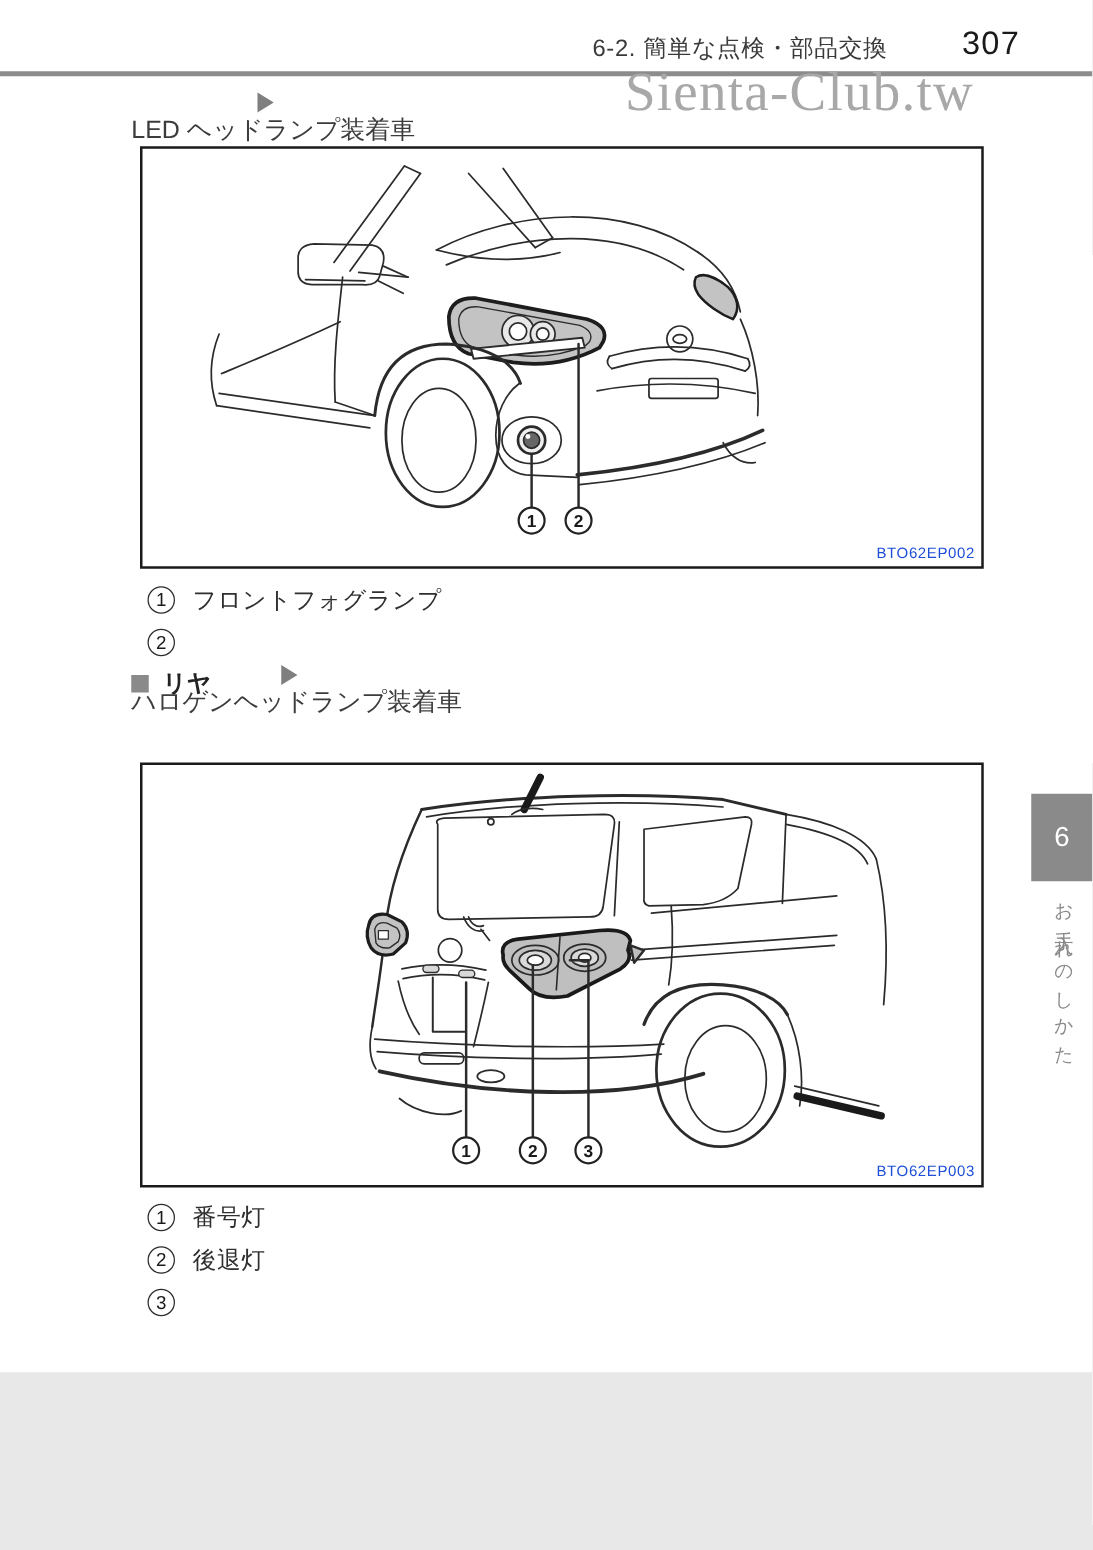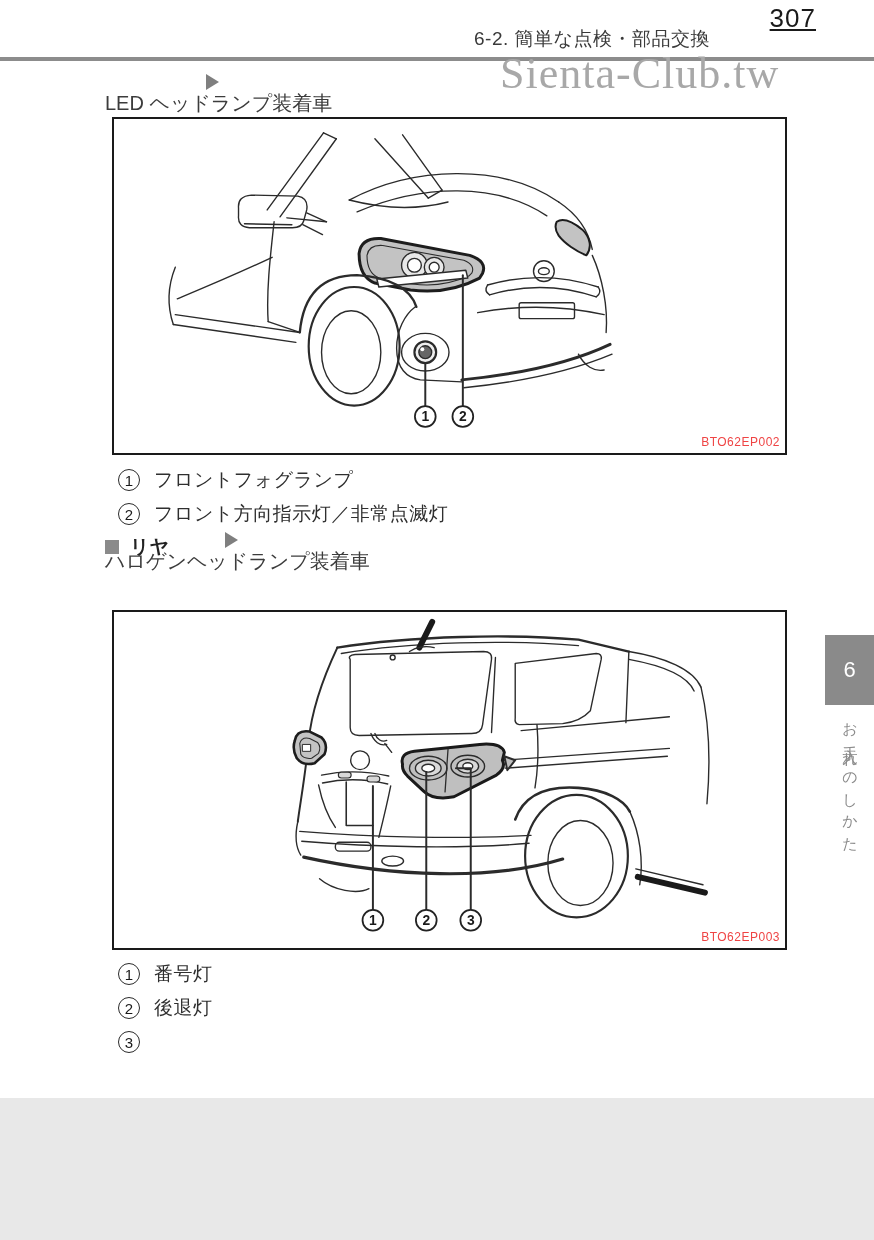--- a/index.html
+++ b/index.html
@@ -3,41 +3,41 @@
 <meta charset="utf-8">
 <style>
   html,body{margin:0;padding:0;background:#e8e8e8;}
   #page{
     position:relative;width:874px;height:1098px;margin:0 auto;
     background:#ffffff;overflow:hidden;
     font-family:"Liberation Sans",sans-serif;color:#2b2b2b;
   }
   
   .hdr-section{position:absolute;top:26px;right:164px;font-size:19px;color:#3a3a3a;letter-spacing:.5px;}
-  .hdr-page{position:absolute;top:3px;right:58px;font-size:26px;color:#1a1a1a;letter-spacing:1px;text-decoration:underline;}
+  .hdr-page{position:absolute;top:19px;right:58px;font-size:26px;color:#1a1a1a;letter-spacing:1px;}
   .hdr-rule{position:absolute;top:57px;left:0;width:874px;height:4px;background:#8c8c8c;}
   .watermark{
     position:absolute;top:48px;left:500px;font-family:"Liberation Serif",serif;
     font-size:44px;color:#a8a8a8;letter-spacing:1px;white-space:nowrap;
   }
   
   .h-variant{position:absolute;left:105px;display:flex;align-items:center;font-size:20px;color:#3c3c3c;flex-direction:column;}
   .h-variant .tri{width:0;height:0;border-left:13px solid #7f7f7f;border-top:8px solid transparent;
     border-bottom:8px solid transparent;margin-right:12px;flex:0 0 auto;}
   #h-led{top:74px;}
   #h-halogen{top:532px;}
   .h-section{position:absolute;left:105px;top:534px;display:flex;align-items:center;
     font-size:19px;font-weight:bold;color:#222;text-align:right;}
   .h-section .sq{width:14px;height:14px;background:#8a8a8a;margin-right:11px;flex:0 0 auto;}
   
   .figure{position:absolute;left:112px;width:675px;border:2px solid #1a1a1a;background:#fff;box-sizing:border-box;}
   #fig-front{top:117px;height:338px;}
   #fig-rear{top:610px;height:340px;}
   .figure svg{display:block;width:100%;height:100%;}
-  .fig-code{position:absolute;right:5px;bottom:4px;font-size:12px;color:#ef4444;letter-spacing:.5px;}
+  .fig-code{position:absolute;right:5px;bottom:4px;font-size:12px;color:#1d4ed8;letter-spacing:.5px;}
   
   .callout-list{position:absolute;left:118px;width:620px;}
   #list-front{top:463px;}
   #list-rear{top:957px;}
   .callout-item{display:flex;align-items:center;height:34px;}
   .cnum{flex:0 0 auto;width:22px;height:22px;border:1.6px solid #2b2b2b;border-radius:50%;
     display:flex;align-items:center;justify-content:center;font-size:15px;color:#1a1a1a;box-sizing:border-box;}
   .clabel{margin-left:14px;font-size:19px;color:#2f2f2f;letter-spacing:.5px;}
   
   .tab-box{position:absolute;top:635px;right:0;width:49px;height:70px;background:#8a8a8a;
@@ -140,21 +140,20 @@
     <div class="fig-code">BTO62EP002</div>
   </div>
 
   <div class="callout-list" id="list-front">
     <div class="callout-item">
       <span class="cnum">1</span>
       <span class="clabel">フロントフォグランプ</span>
     </div>
     <div class="callout-item">
       <span class="cnum">2</span>
-      <span class="clabel">フロント方向指示灯／非常点滅灯</span>
     </div>
   </div>
 
   <div class="h-section">
     <span class="sq"></span>
     <span>リヤ</span>
   </div>
 
   <div class="h-variant" id="h-halogen">
     <span class="tri"></span>

